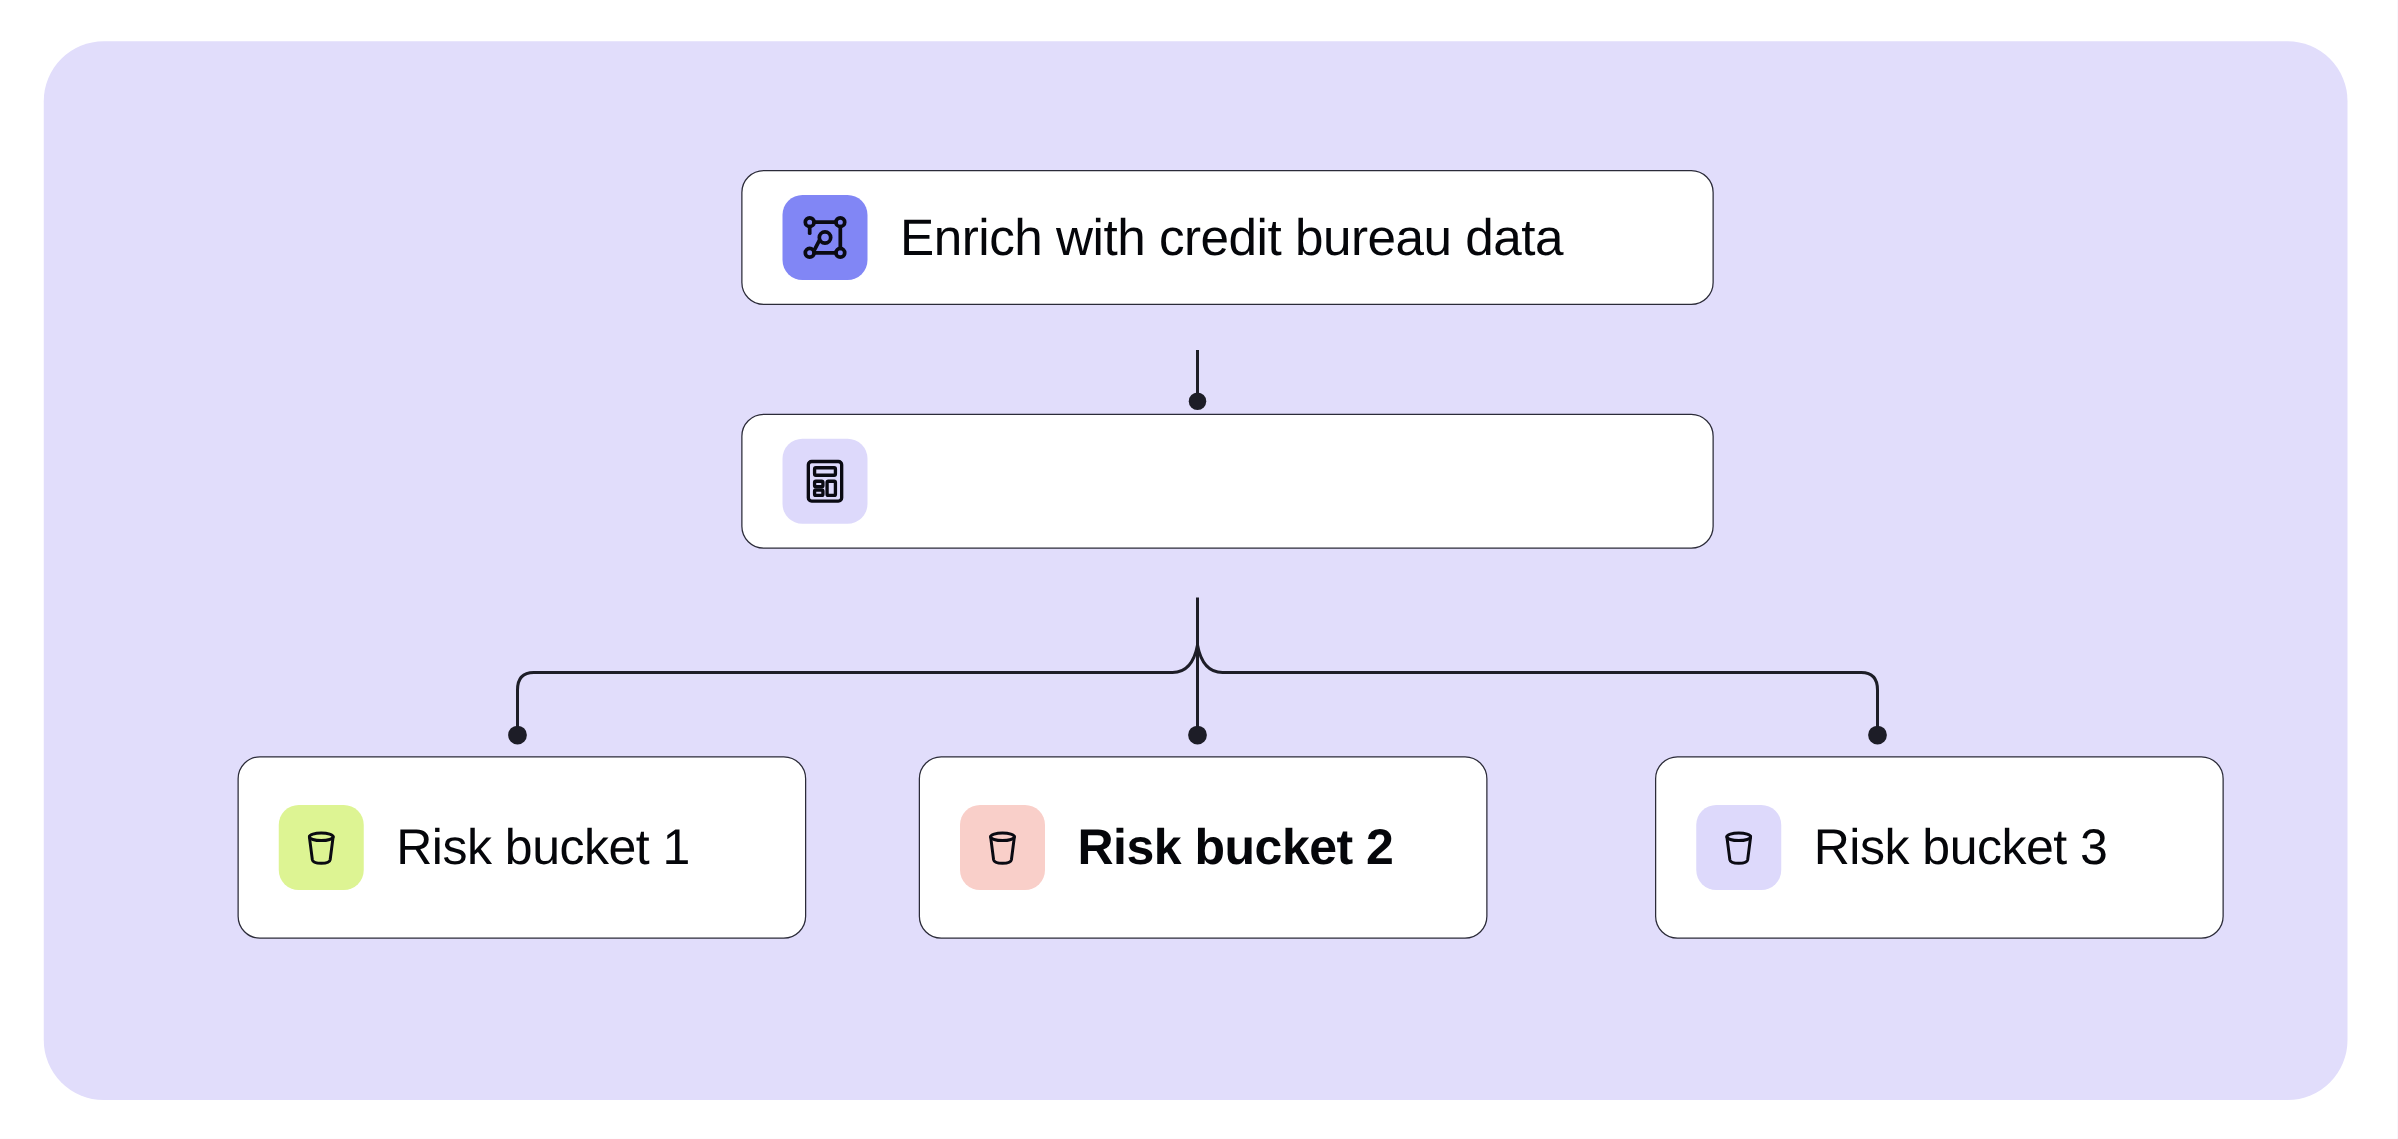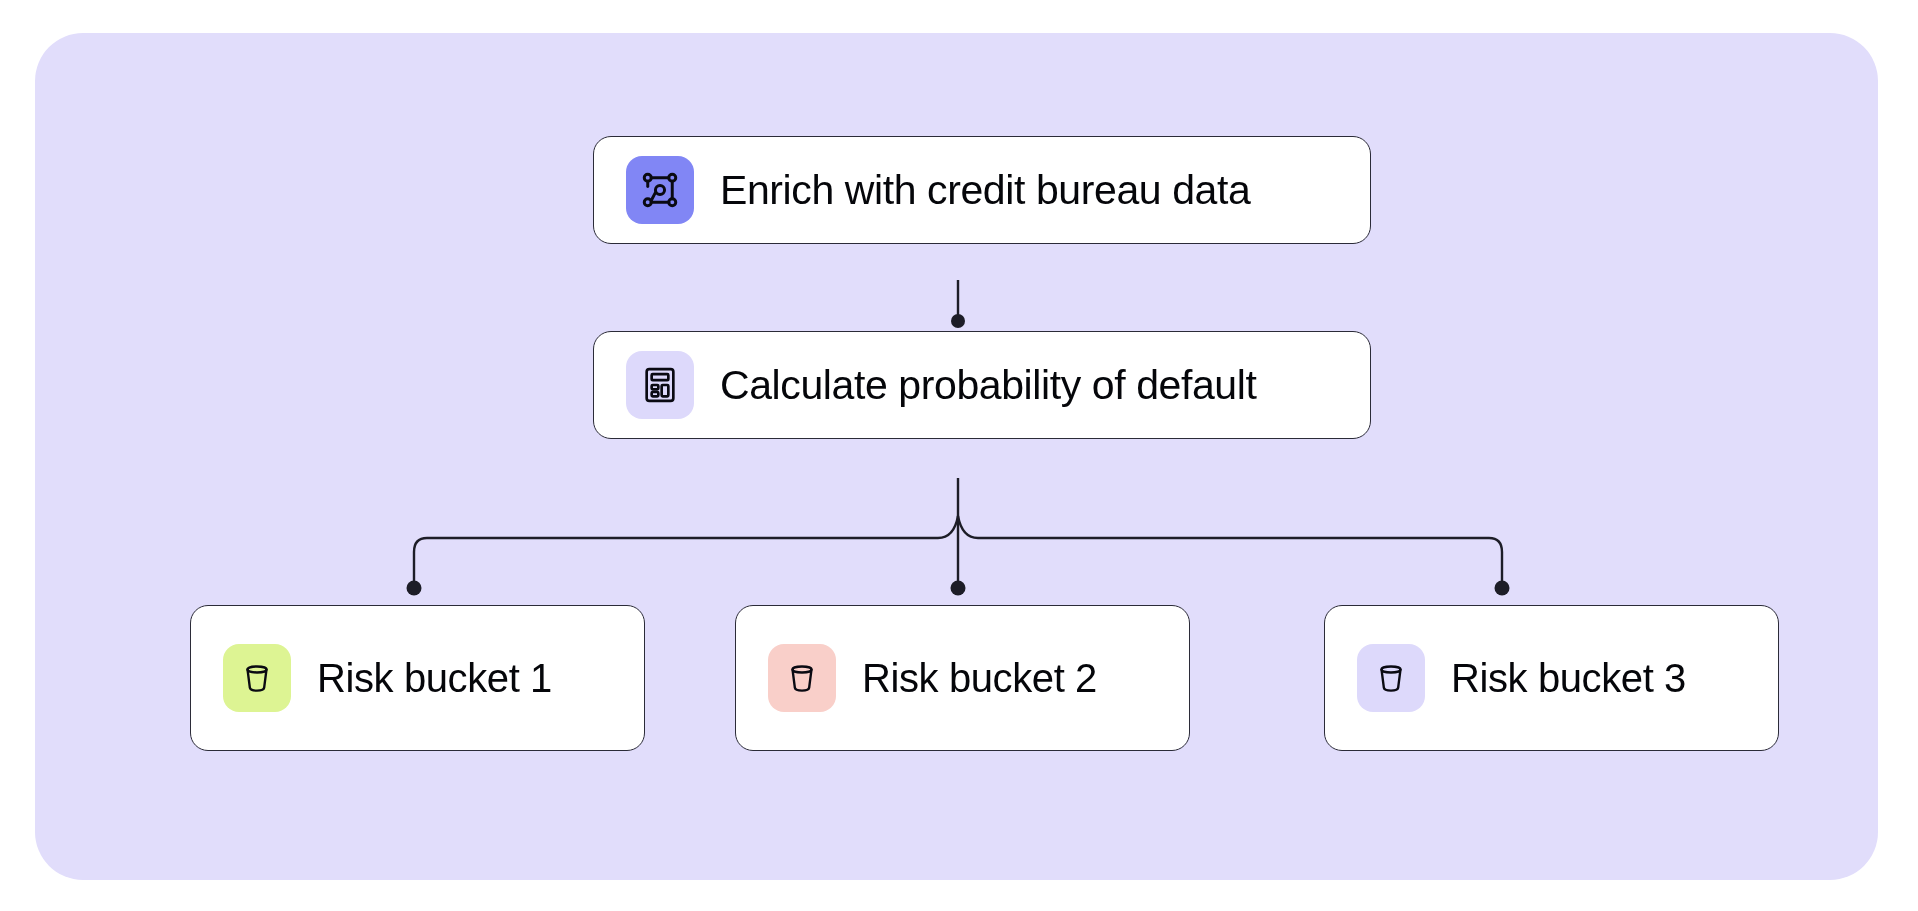--- a/index.html
+++ b/index.html
@@ -53,21 +53,21 @@
     padding-left: 32px;
     gap: 26px;
   }
 
   .node.wide { width: 778px; height: 108px; left: 593px; }
   #node-enrich    { top: 136px; }
   #node-calculate { top: 331px; }
 
   .node.bucket { width: 455px; height: 146px; }
   #node-bucket-1 { left: 190px;  top: 605px; }
-  #node-bucket-2 { left: 735px;  top: 605px; }
+  #node-bucket-2 { left: 735px;  top: 605px; font-weight: bold; }
   #node-bucket-3 { left: 1281px; top: 605px; margin-left: 43px; }
 
   
   .icon-tile {
     width: 68px;
     height: 68px;
     border-radius: 16px;
     flex: 0 0 auto;
     display: flex;
     align-items: center;
@@ -134,21 +134,20 @@
   <div class="node wide" id="node-calculate">
     <span class="icon-tile" style="background:#ddd9fb">
       <svg width="40" height="40" viewBox="0 0 24 24" fill="none" stroke="#0a0a12" stroke-width="1.6" stroke-linecap="round" stroke-linejoin="round">
         <rect x="4" y="2.5" width="16" height="19" rx="1.6"></rect>
         <rect x="7" y="5.5" width="10" height="3.6" rx="0.6"></rect>
         <rect x="7" y="12" width="4" height="2.6" rx="0.6"></rect>
         <rect x="7" y="16.2" width="4" height="2.6" rx="0.6"></rect>
         <rect x="13" y="12" width="4" height="6.8" rx="0.6"></rect>
       </svg>
     </span>
-    <span class="node-label">Calculate probability of default</span>
   </div>
 
   <div class="node bucket" id="node-bucket-1">
     <span class="icon-tile" style="background:#ddf493">
       <svg width="38" height="38" viewBox="0 0 24 24" fill="none" stroke="#0a0a12" stroke-width="1.5" stroke-linecap="round" stroke-linejoin="round">
         <ellipse cx="12" cy="6.6" rx="6" ry="1.9"></ellipse>
         <path d="M6 6.6 L7.5 18.2 C7.7 19.3 9.6 20 12 20 C14.4 20 16.3 19.3 16.5 18.2 L18 6.6"></path>
       </svg>
     </span>
     <span class="node-label">Risk bucket 1</span>

